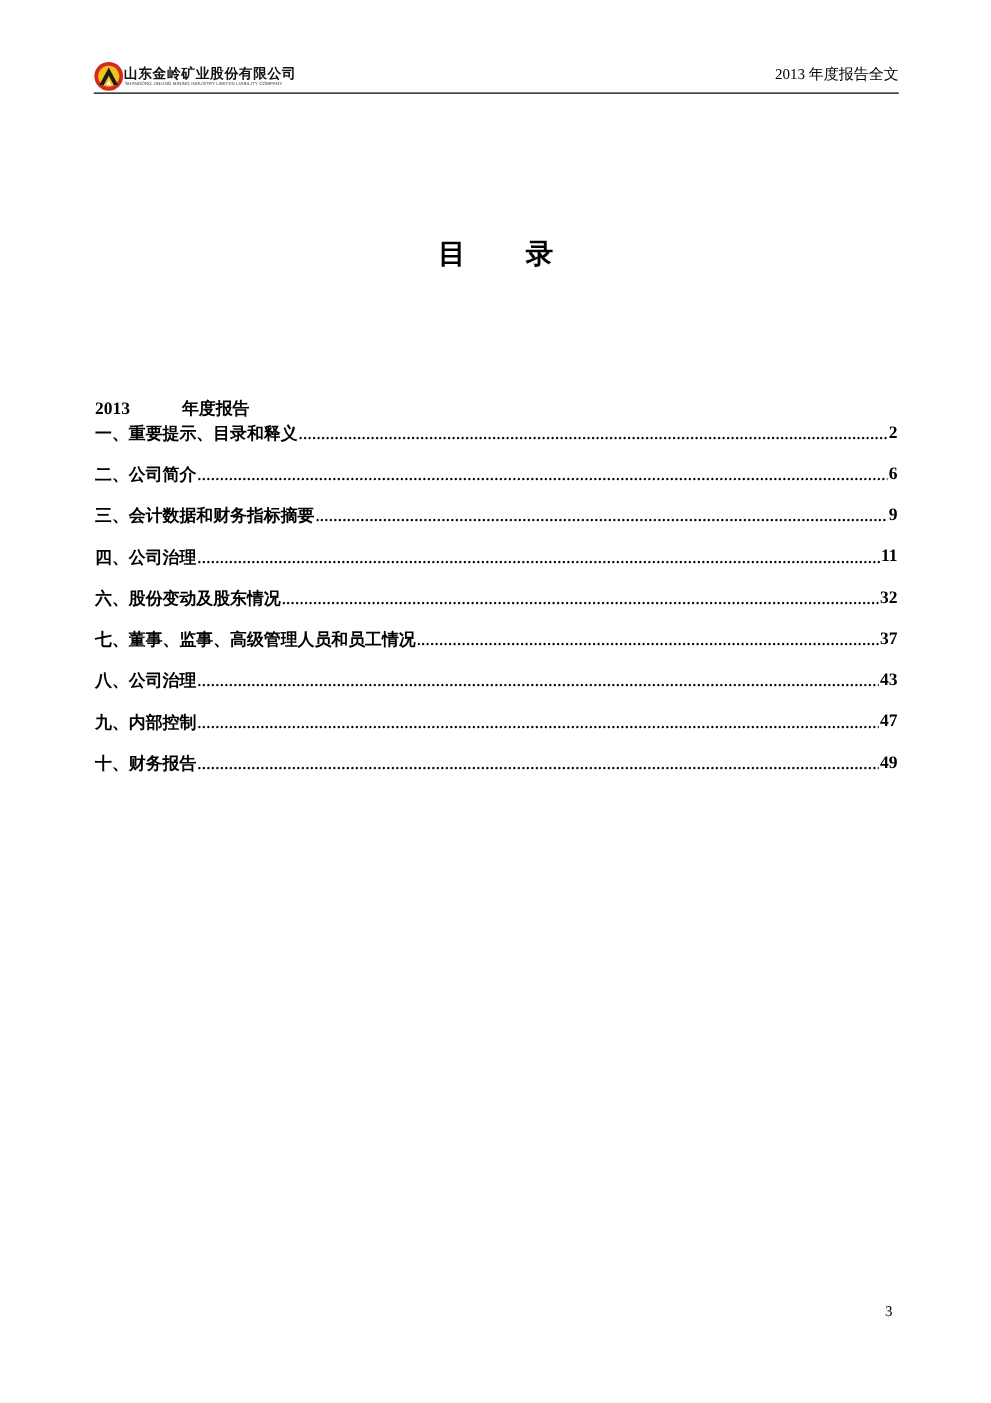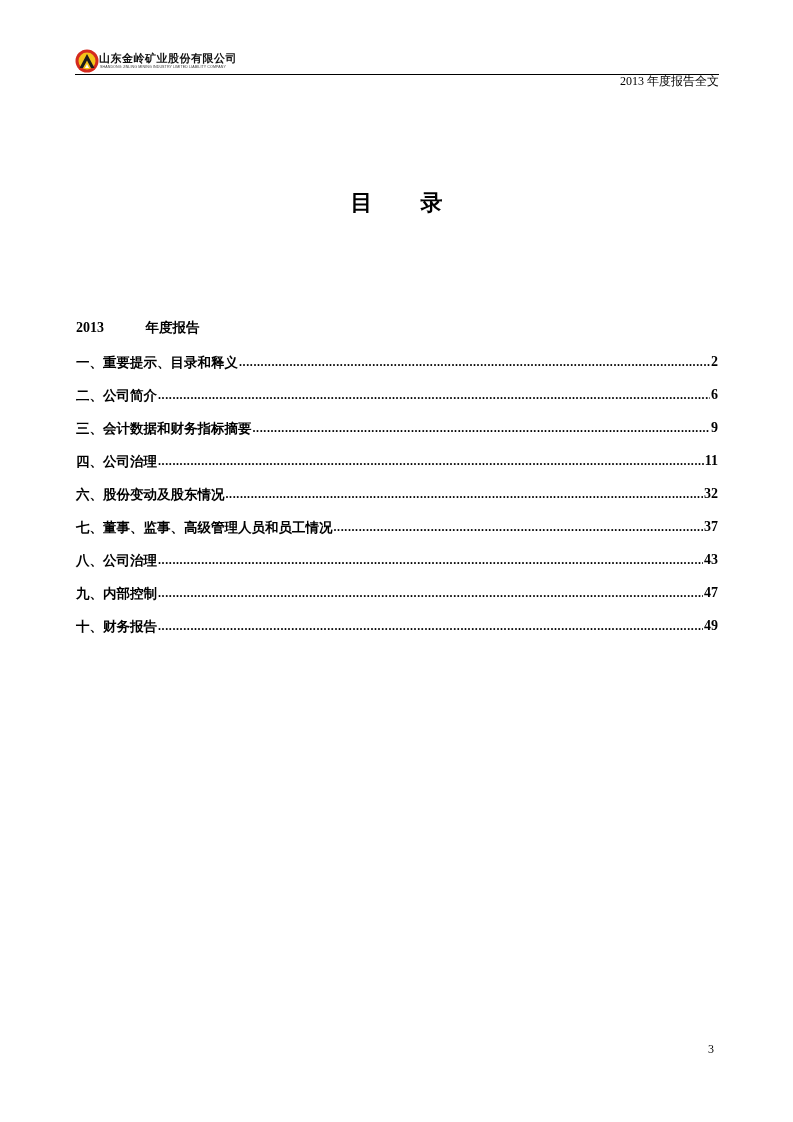--- a/index.html
+++ b/index.html
@@ -4,33 +4,33 @@
 <style>
   html, body { margin: 0; padding: 0; background: #ffffff; }
   body { width: 793px; height: 1122px; position: relative; overflow: hidden;
          font-family: "Liberation Serif", "DejaVu Serif", serif; color: #000; }
   .header { position: absolute; left: 75px; top: 48px; width: 644px; height: 27px; }
   .logo { position: absolute; left: 0; top: 0; width: 26px; height: 26px; }
   .company-cn { position: absolute; left: 24px; top: 3px; font-family: "DejaVu Sans", sans-serif;
                 font-weight: bold; font-size: 11px; letter-spacing: 0.5px; color: #111; white-space: nowrap; }
   .company-en { position: absolute; left: 25px; top: 17px; font-family: "Liberation Sans", sans-serif;
                 font-size: 3.6px; color: #333; letter-spacing: 0.1px; white-space: nowrap; }
-  .header-right { position: absolute; right: 0; top: 25px; font-size: 12px; white-space: nowrap; }
+  .header-right { position: absolute; right: 0; top: 3px; font-size: 12px; white-space: nowrap; }
   .header-rule { position: absolute; left: 0; right: 0; top: 26px; border-top: 1px solid #000; }
 
   .title { position: absolute; left: 0; width: 793px; top: 188px; text-align: center;
            font-family: "DejaVu Sans", sans-serif; font-weight: bold; font-size: 22px; }
   .title span { display: inline-block; }
   .title .gap { width: 48px; }
 
   .toc { position: absolute; left: 76px; top: 316px; width: 642px; }
   .toc-heading { font-weight: bold; font-size: 14px; height: 22px; line-height: 22px;
                  font-family: "Liberation Serif", serif; }
   .toc-heading .cn { font-family: "DejaVu Sans", sans-serif; font-size: 13.5px; margin-left: 38px; }
-  .toc-row { display: flex; align-items: flex-end; height: 33px; line-height: 18px;
+  .toc-row { display: flex; align-items: flex-start; height: 33px; line-height: 18px;
              font-weight: bold; font-size: 14px; }
   .toc-row:first-of-type { }
   .toc-label { font-family: "DejaVu Sans", sans-serif; font-size: 13.5px; white-space: nowrap; }
   .toc-leader { flex: 1; overflow: hidden; white-space: nowrap; font-family: "Liberation Serif", serif;
                 font-size: 12px; letter-spacing: 0.6px; margin: 0 1px; }
   .toc-leader::after { content: "................................................................................................................................................................................................................................................................"; }
   .toc-page { font-family: "Liberation Serif", serif; font-weight: bold; font-size: 14px; white-space: nowrap; }
 
   .page-number { position: absolute; left: 708px; top: 1042px; font-size: 12px; }
 </style>

